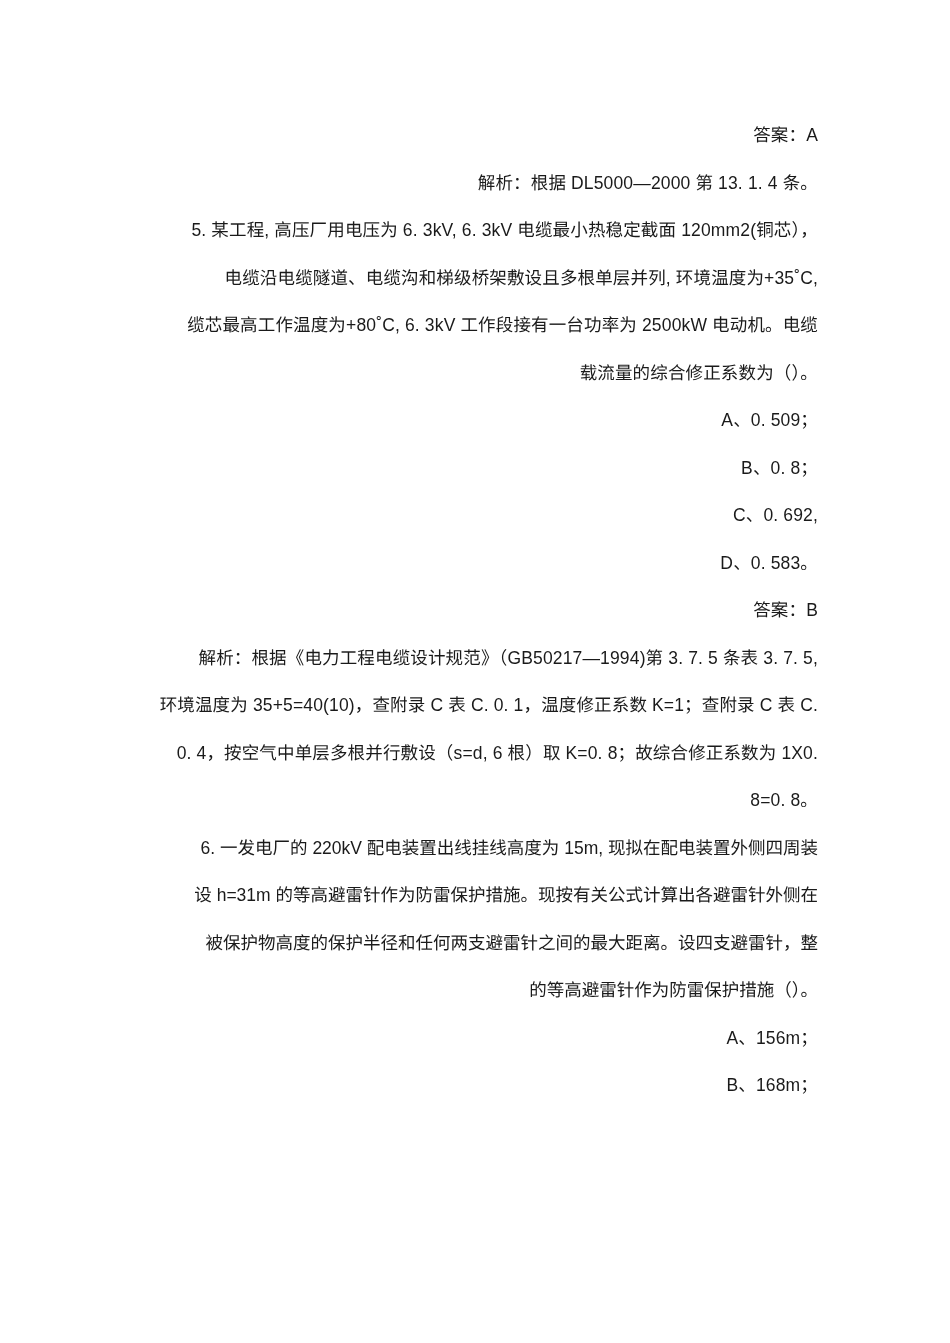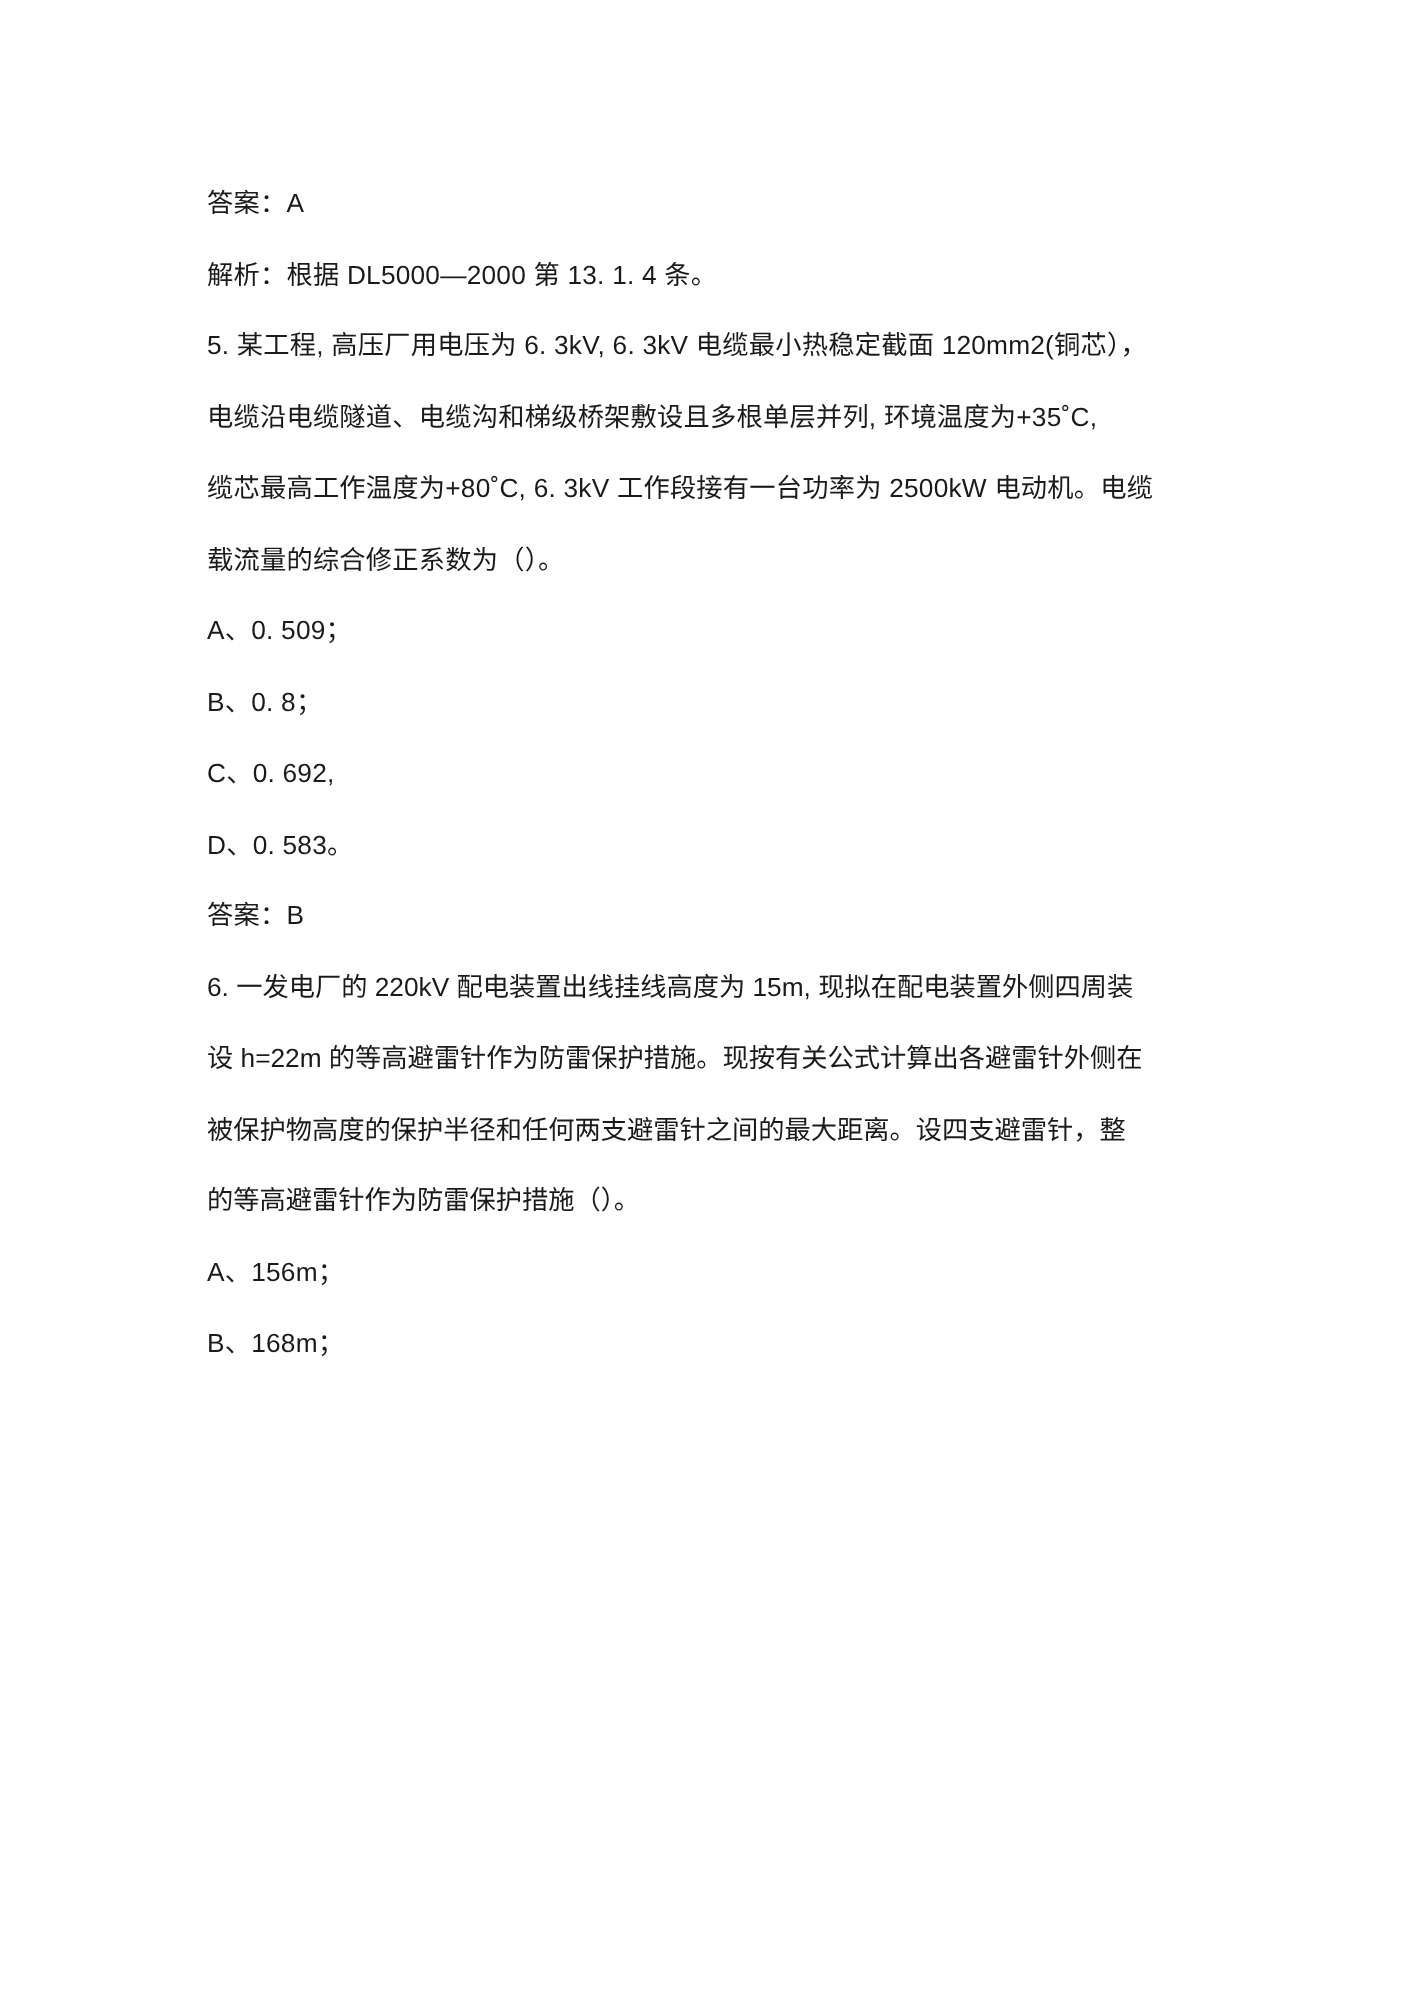--- a/index.html
+++ b/index.html
@@ -29,20 +29,21 @@
   }
   
   .line {
     font-size: 17.5px;
     line-height: 47.5px;
     height: 47.5px;
     white-space: nowrap;
     letter-spacing: 0.15px;
     color: #1a1a1a;
     font-weight: 400;
+    text-align: right;
   }
   
   .line.tight {
     letter-spacing: 0px;
   }
 </style>
 </head>
 <body>
 
 <div class="page">
@@ -67,24 +68,30 @@
       <div class="line">A、0. 509；</div>
       <div class="line">B、0. 8；</div>
       <div class="line">C、0. 692,</div>
       <div class="line">D、0. 583。</div>
     </div>
 
     <div>
       <div class="line">答案：B</div>
     </div>
 
+    <div>
+      <div class="line">解析：根据《电力工程电缆设计规范》（GB50217—1994)第 3. 7. 5 条表 3. 7. 5,</div>
+      <div class="line">环境温度为 35+5=40(10)，查附录 C 表 C. 0. 1，温度修正系数 K=1；查附录 C 表 C.</div>
+      <div class="line">0. 4，按空气中单层多根并行敷设（s=d, 6 根）取 K=0. 8；故综合修正系数为 1X0.</div>
+      <div class="line">8=0. 8。</div>
+    </div>
 
     <div>
       <div class="line tight">6. 一发电厂的 220kV 配电装置出线挂线高度为 15m, 现拟在配电装置外侧四周装</div>
-      <div class="line tight">设 h=22m 的等高避雷针作为防雷保护措施。现按有关公式计算出各避雷针外侧在</div>
+      <div class="line tight">设 h=31m 的等高避雷针作为防雷保护措施。现按有关公式计算出各避雷针外侧在</div>
       <div class="line tight">被保护物高度的保护半径和任何两支避雷针之间的最大距离。设四支避雷针，整</div>
       <div class="line tight">的等高避雷针作为防雷保护措施（）。</div>
     </div>
 
     <div>
       <div class="line">A、156m；</div>
       <div class="line">B、168m；</div>
     </div>
 
   </div>

